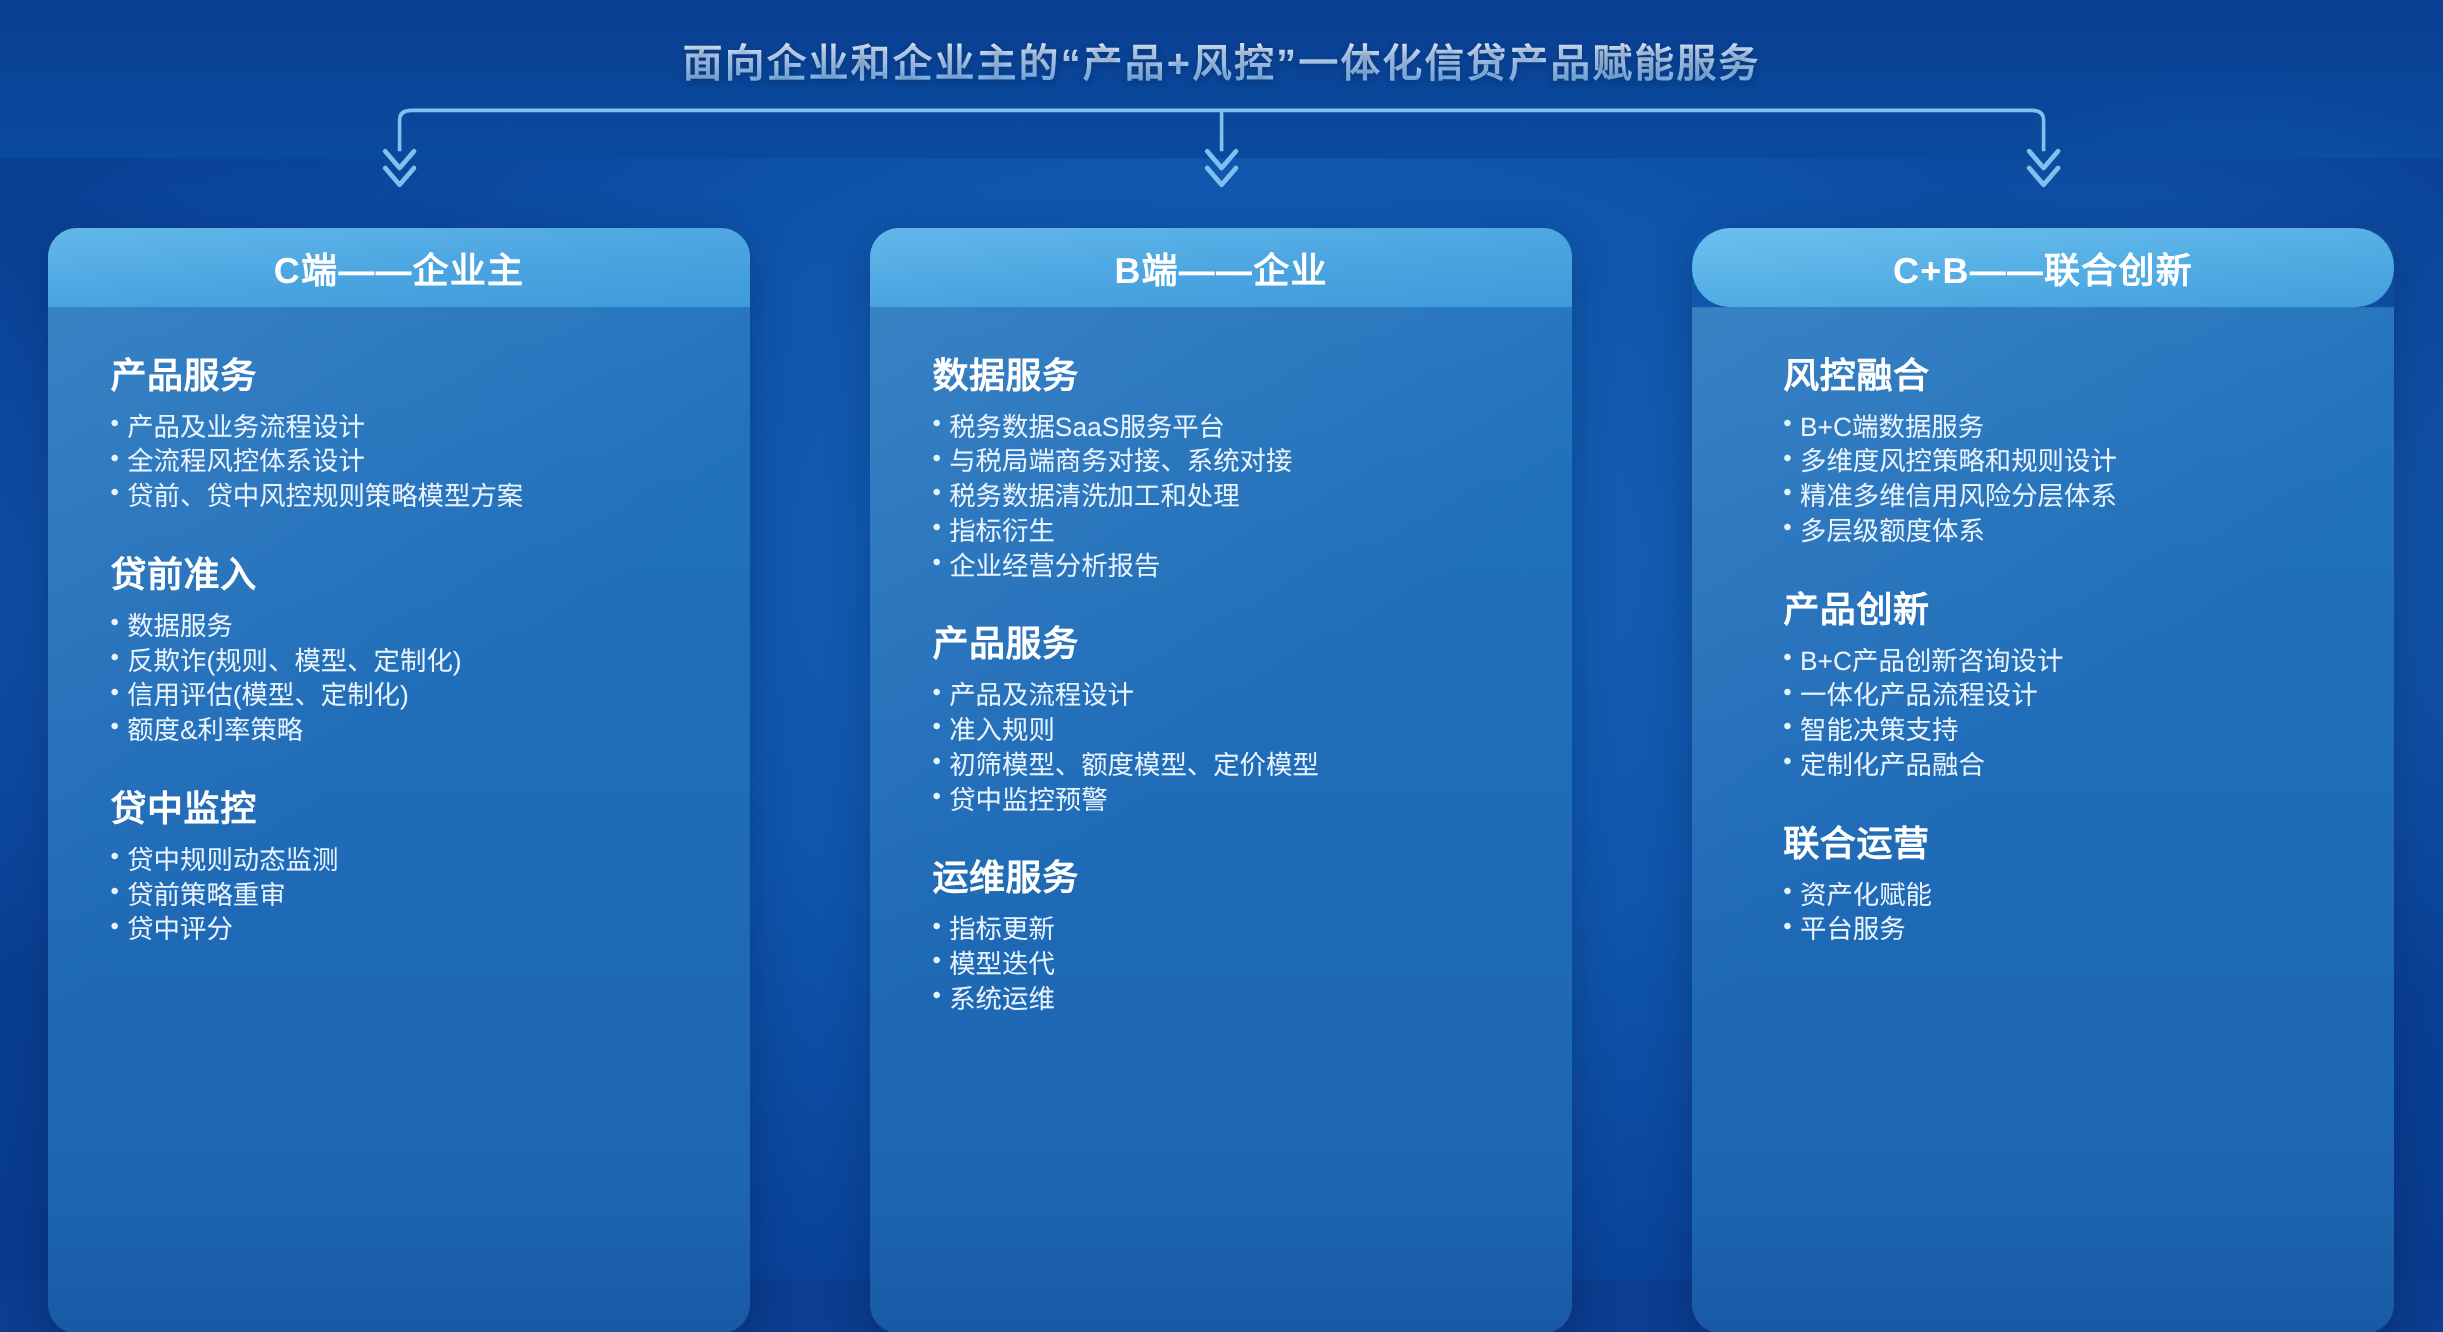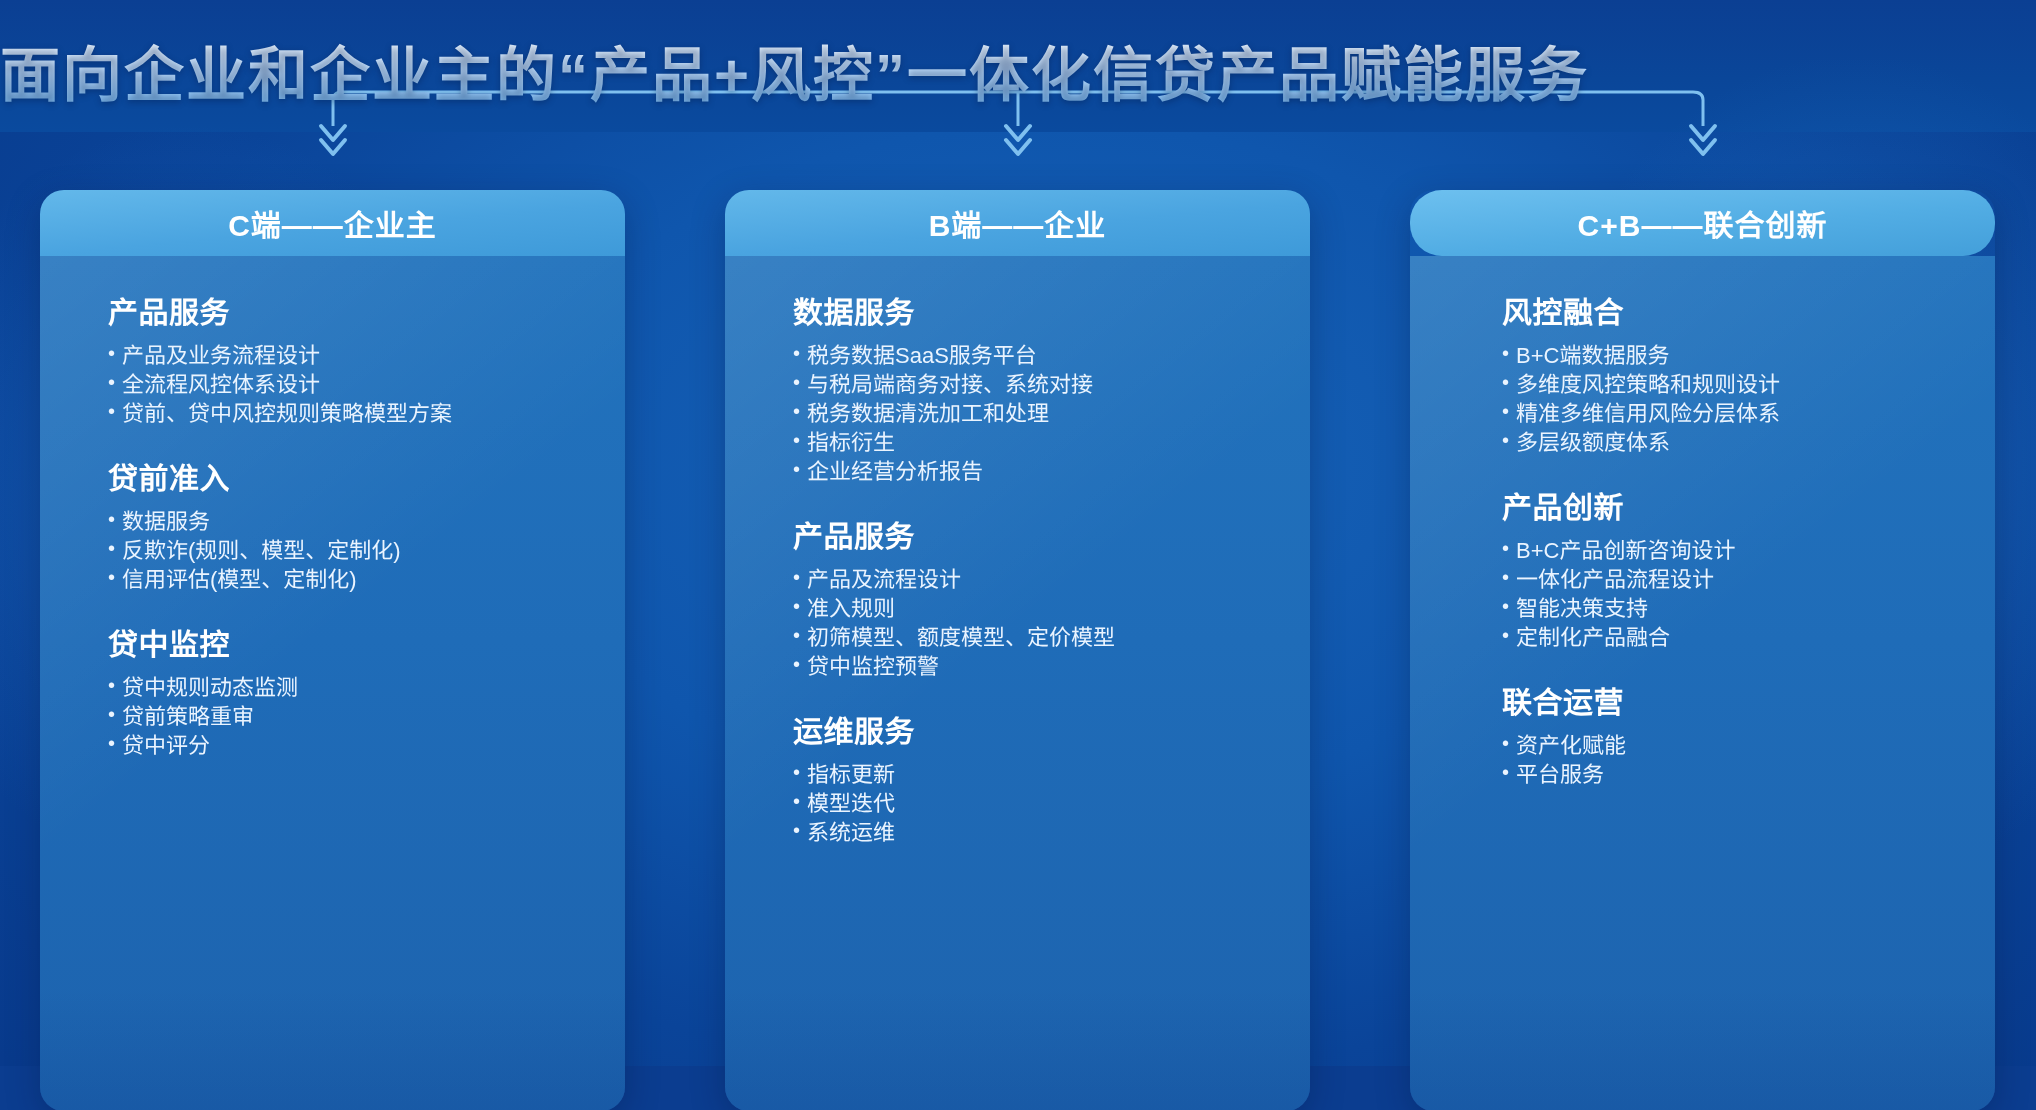--- a/index.html
+++ b/index.html
@@ -50,21 +50,22 @@
     width: 640px; height: 820px;
     background: radial-gradient(ellipse at center, rgba(40,130,215,.42) 0%, rgba(20,80,170,0) 72%);
     pointer-events: none;
   }
 
   
   .title {
     position: absolute;
     top: 26px;
     left: 0; right: 0;
-    font-size: 60px;
+    text-align: center;
+    font-size: 33px;
     font-weight: bold;
     letter-spacing: 2px;
     color: #cfe6ff;
     background: linear-gradient(180deg, #ffffff 0%, #b9dcff 55%, #6fb6f2 100%);
     -webkit-background-clip: text;
     background-clip: text;
     -webkit-text-fill-color: transparent;
     text-shadow: 0 2px 6px rgba(0,20,60,.35);
     z-index: 6;
   }
@@ -127,21 +128,21 @@
   .card.c1 .card-head { background: linear-gradient(175deg, #63b8ea 0%, #4aa4e0 55%, #3e9ad9 100%); }
   .card.c2 .card-head { background: linear-gradient(175deg, #63b8ea 0%, #4aa4e0 55%, #3e9ad9 100%); }
   .card.c3 .card-head { background: linear-gradient(175deg, #6dc0ef 0%, #52ade4 55%, #439fda 100%); border-radius: 32px; }
 
   .card-content {
     padding: 32px 34px 20px 52px;
     position: relative;
     z-index: 2;
   }
 
-  .group { margin-bottom: 26px; margin-left: 16px; }
+  .group { margin-bottom: 26px; }
   .group:last-child { margin-bottom: 0; }
 
   .group-title {
     font-size: 30px;
     font-weight: bold;
     color: #ffffff;
     margin-bottom: 9px;
     letter-spacing: .5px;
   }
 
@@ -210,20 +211,21 @@
               <li class="bullet">贷前、贷中风控规则策略模型方案</li>
             </ul>
           </div>
 
           <div class="group">
             <div class="group-title">贷前准入</div>
             <ul class="bullets">
               <li class="bullet">数据服务</li>
               <li class="bullet">反欺诈(规则、模型、定制化)</li>
               <li class="bullet">信用评估(模型、定制化)</li>
+              <li class="bullet">额度&amp;利率策略</li>
             </ul>
           </div>
 
           <div class="group">
             <div class="group-title">贷中监控</div>
             <ul class="bullets">
               <li class="bullet">贷中规则动态监测</li>
               <li class="bullet">贷前策略重审</li>
               <li class="bullet">贷中评分</li>
             </ul>

